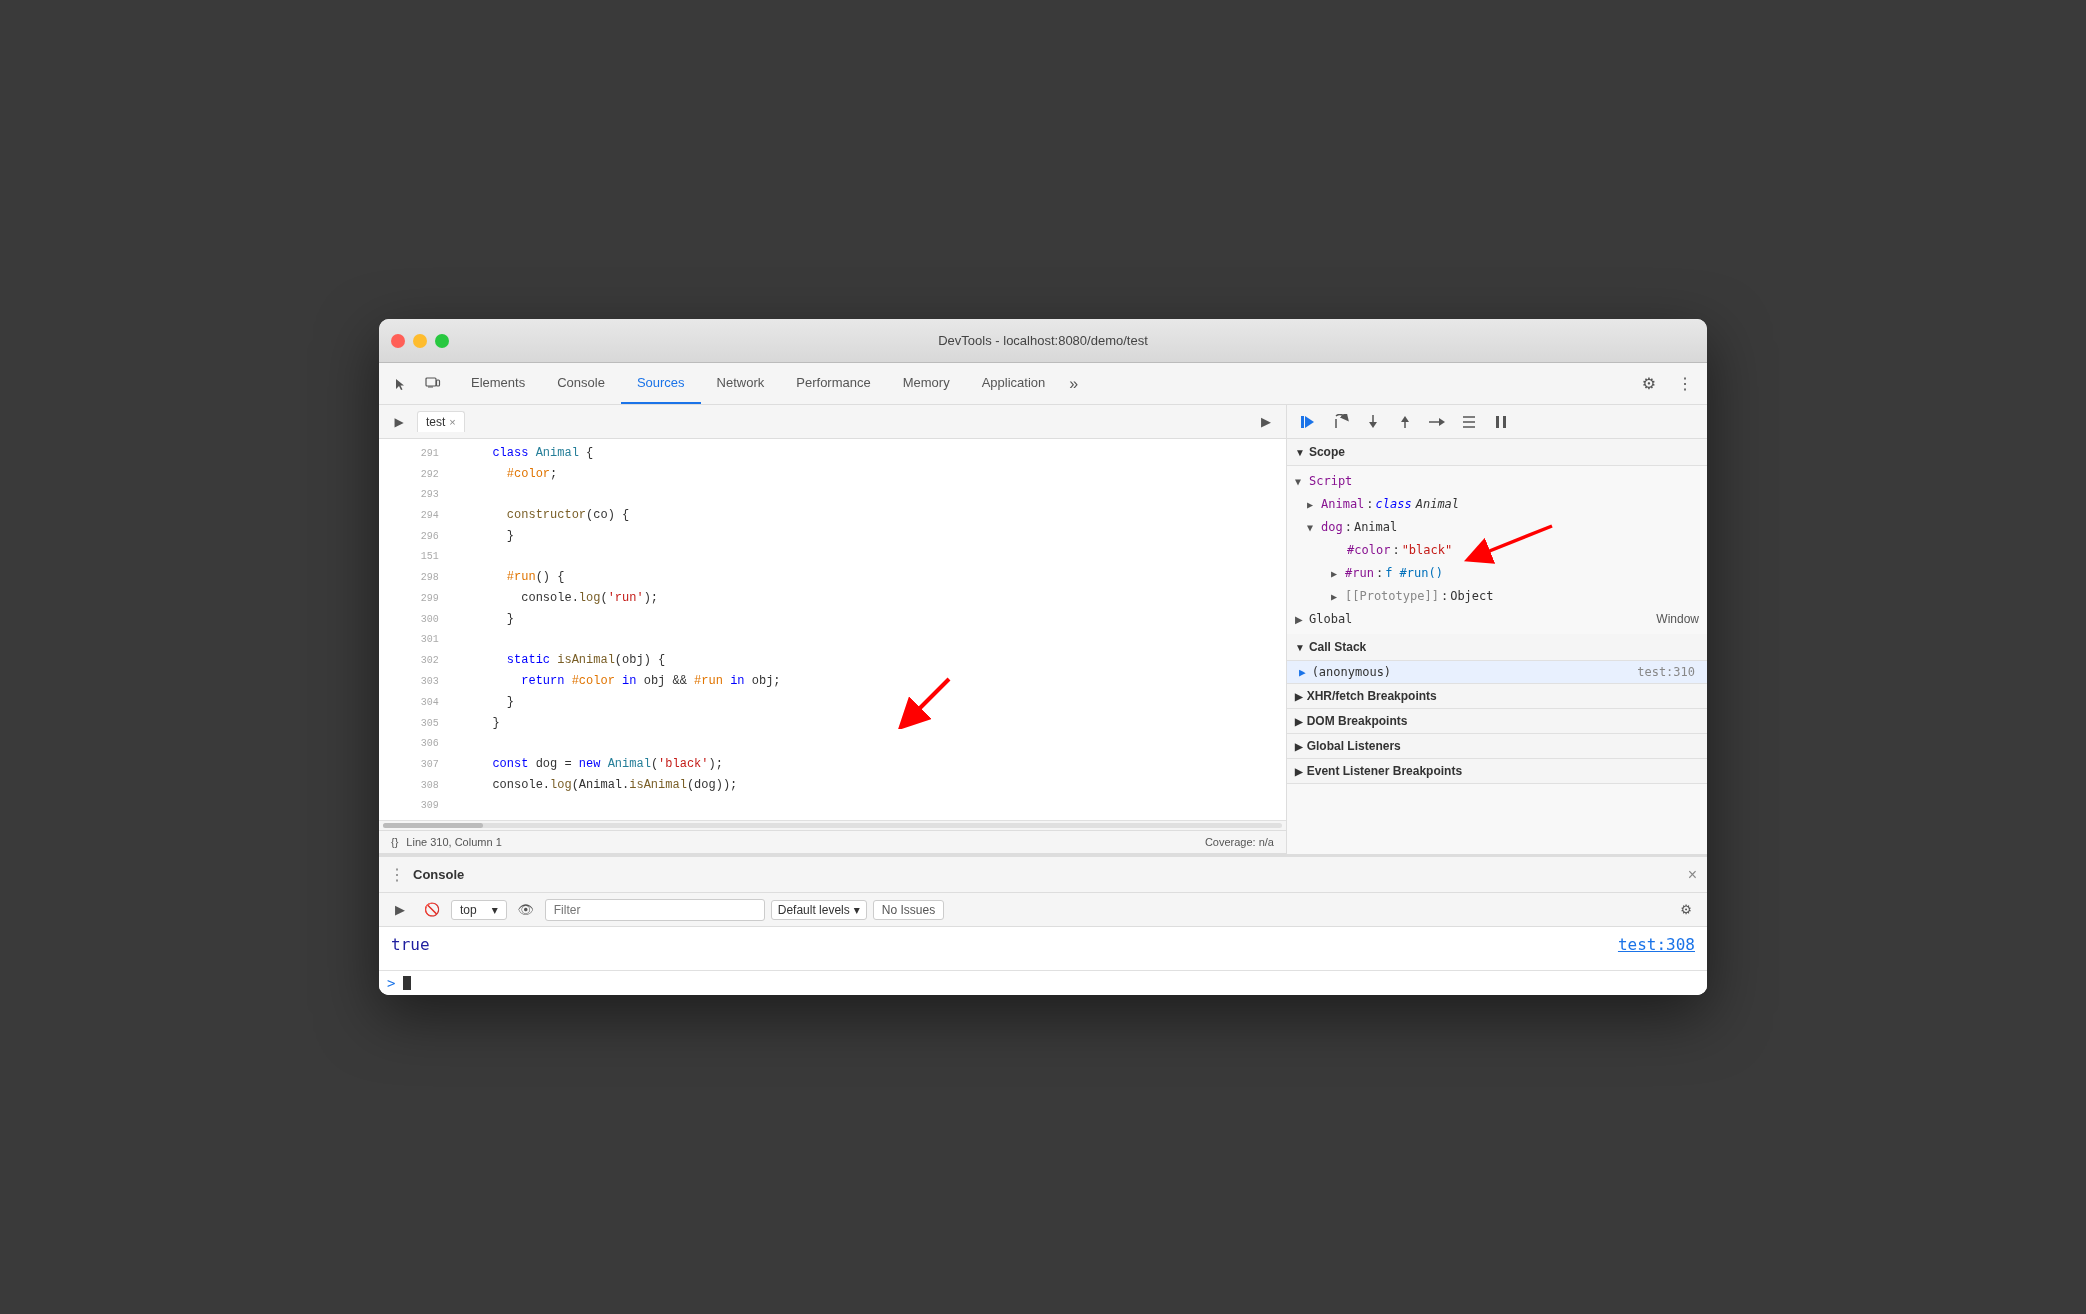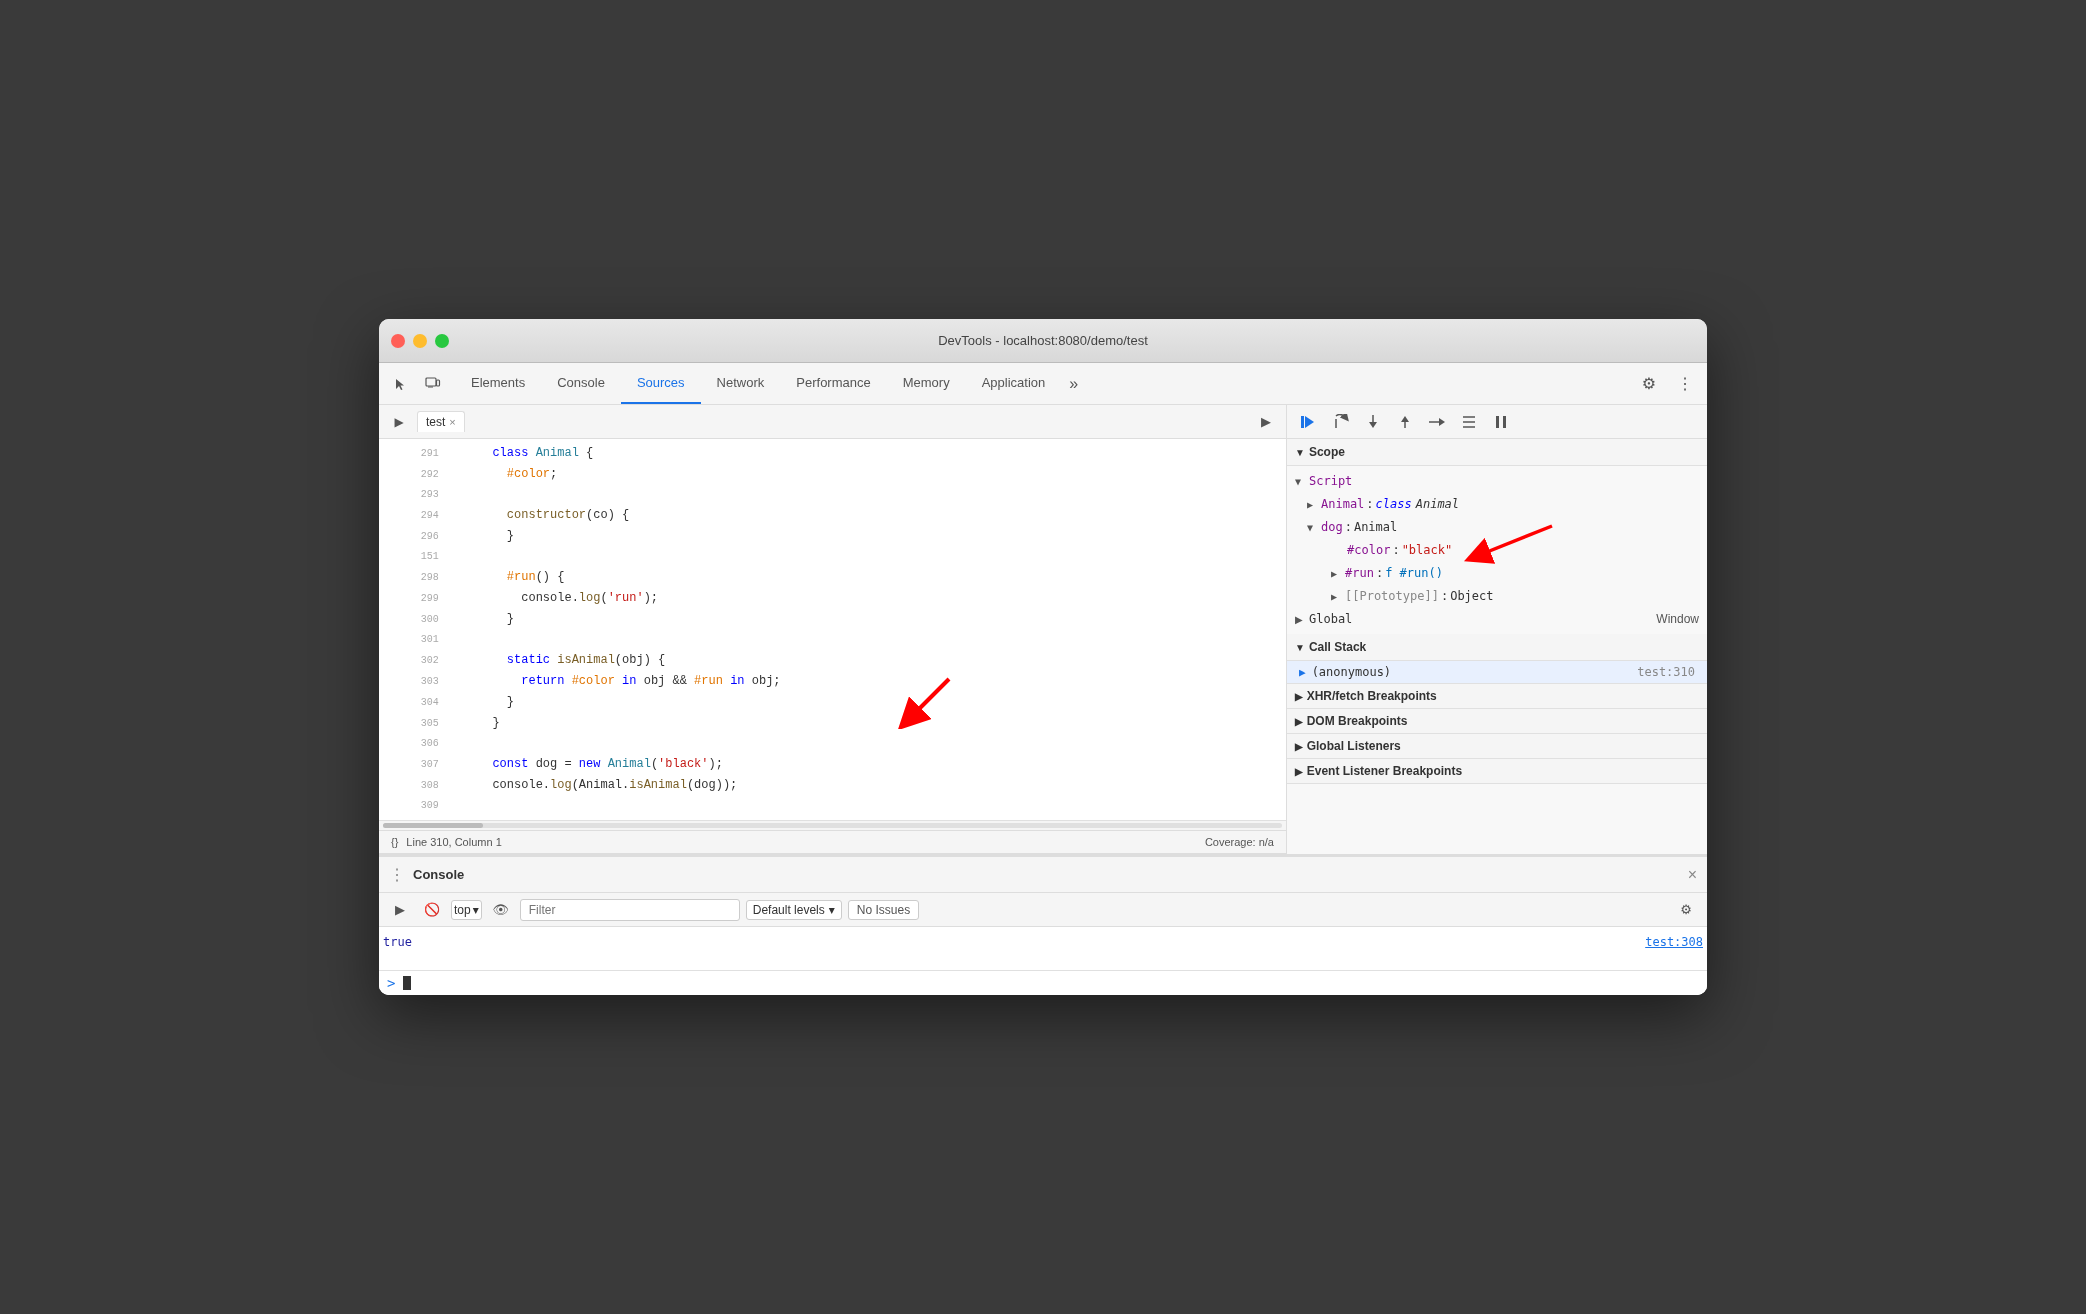--- a/index.html
+++ b/index.html
@@ -418,25 +418,25 @@
       align-items: center;
       justify-content: center;
       cursor: pointer;
       color: #555;
       font-size: 13px;
       border-radius: 3px;
     }
     .context-selector {
       display: flex;
       align-items: center;
-      gap: 2px;
+      gap: 15px;
       font-size: 12px;
       color: #333;
       cursor: pointer;
-      padding: 2px 2px;
+      padding: 2px 8px;
       border-radius: 3px;
       border: 1px solid #ccc;
       background: #fff;
     }
     .filter-input {
       flex: 1;
       max-width: 220px;
       height: 22px;
       border: 1px solid #ccc;
       border-radius: 3px;
@@ -462,23 +462,23 @@
       border: 1px solid #ccc;
       border-radius: 3px;
       padding: 2px 8px;
       font-size: 12px;
       color: #555;
       cursor: pointer;
     }
     .console-output {
       flex: 1;
       background: #fff;
-      padding: 8px 4px;
+      padding: 8px 12px;
       font-family: 'Menlo', 'Monaco', monospace;
-      font-size: 12px;
+      font-size: 16px;
       overflow-y: auto;
     }
     .console-true {
       color: #1f1f9f;
     }
     .console-link {
       color: #1a73e8;
       text-decoration: underline;
       cursor: pointer;
       float: right;

